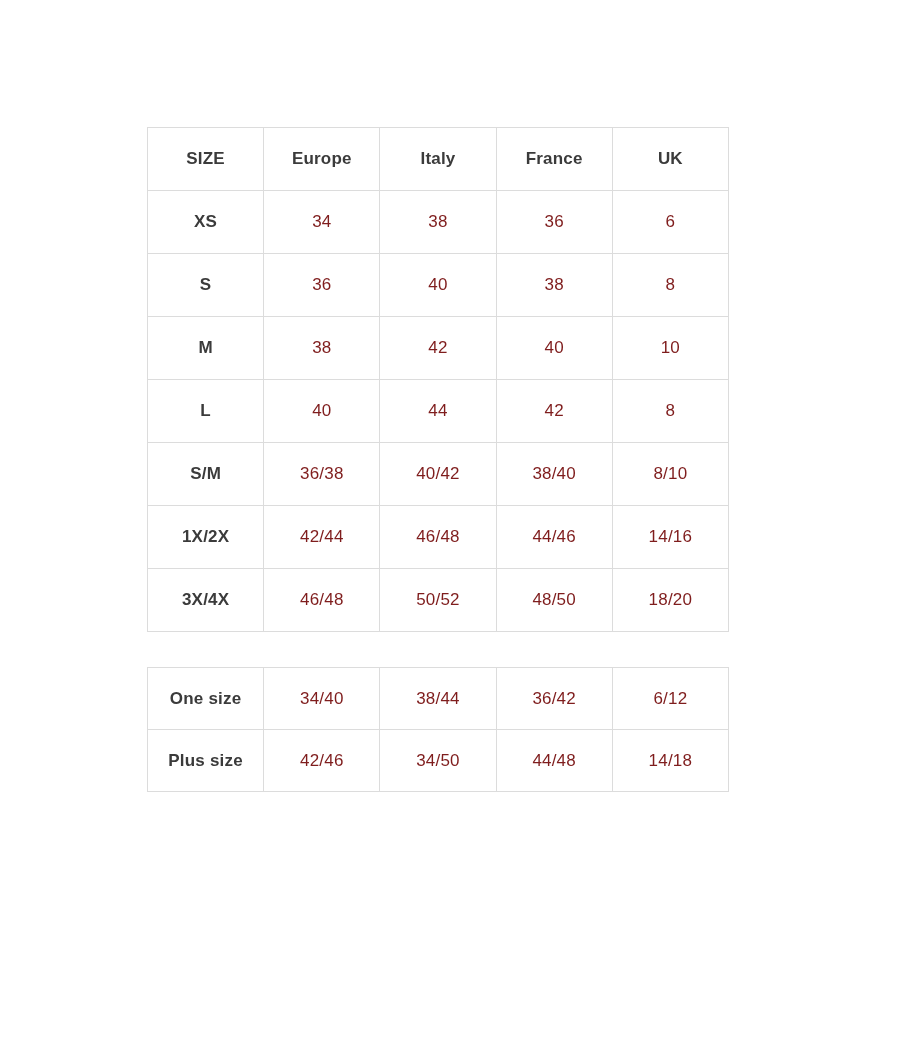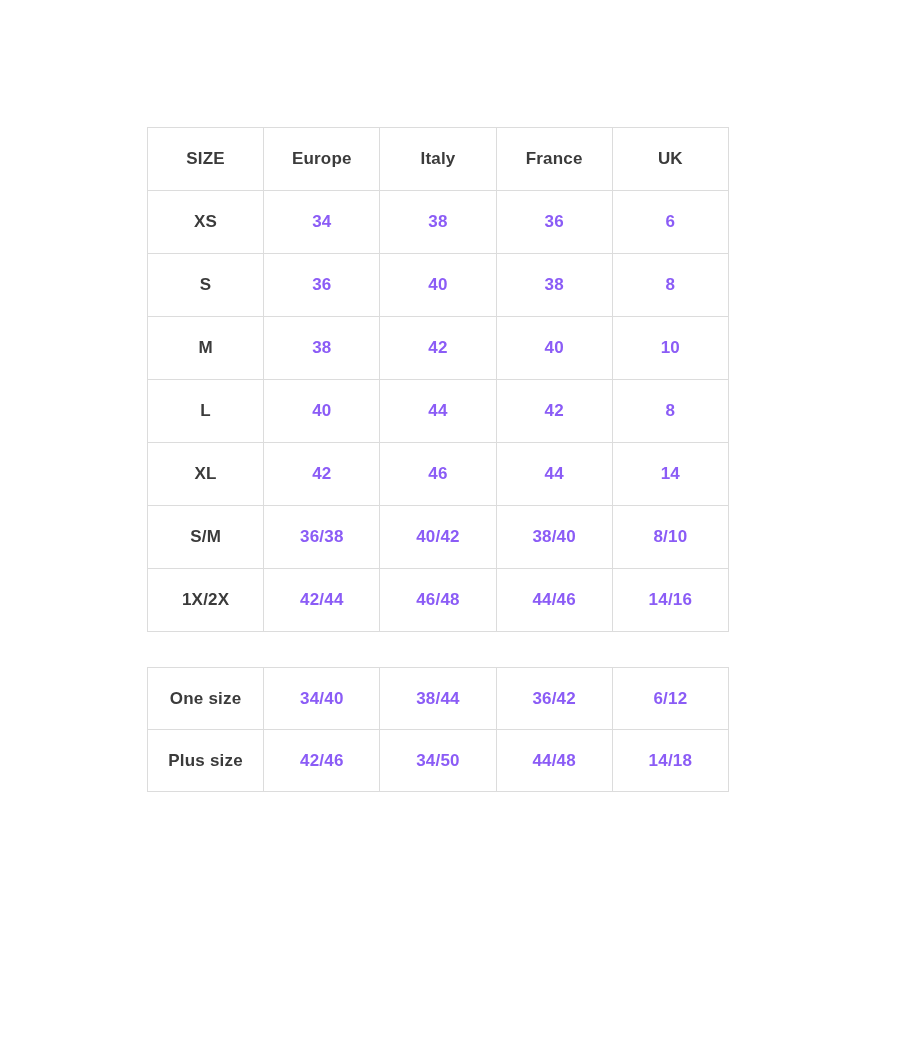--- a/index.html
+++ b/index.html
@@ -36,22 +36,22 @@
     height: 62px;
     padding: 0 4px;
     font-size: 17px;
     letter-spacing: 0.2px;
   }
   table.size-table th {
     font-weight: 700;
     color: #3b3b3b;
   }
   table.size-table td {
-    font-weight: 700;
-    color: #8b5cf6;
+    font-weight: 400;
+    color: #7f1d1d;
   }
   table.size-table td.size-label {
     font-weight: 700;
     color: #3b3b3b;
     margin-top: 16px;
   }
   table.size-table.secondary {
     margin-top: 35px;
     padding-left: 47px;
   }
@@ -99,39 +99,39 @@
           <td>10</td>
         </tr>
         <tr>
           <td class="size-label">L</td>
           <td>40</td>
           <td>44</td>
           <td>42</td>
           <td>8</td>
         </tr>
         <tr>
-          <td class="size-label">XL</td>
-          <td>42</td>
-          <td>46</td>
-          <td>44</td>
-          <td>14</td>
-        </tr>
-        <tr>
           <td class="size-label">S/M</td>
           <td>36/38</td>
           <td>40/42</td>
           <td>38/40</td>
           <td>8/10</td>
         </tr>
         <tr>
           <td class="size-label">1X/2X</td>
           <td>42/44</td>
           <td>46/48</td>
           <td>44/46</td>
           <td>14/16</td>
+        </tr>
+        <tr>
+          <td class="size-label">3X/4X</td>
+          <td>46/48</td>
+          <td>50/52</td>
+          <td>48/50</td>
+          <td>18/20</td>
         </tr>
       </tbody>
     </table>
 
     <table class="size-table secondary">
       <tbody>
         <tr>
           <td class="size-label">One size</td>
           <td>34/40</td>
           <td>38/44</td>

